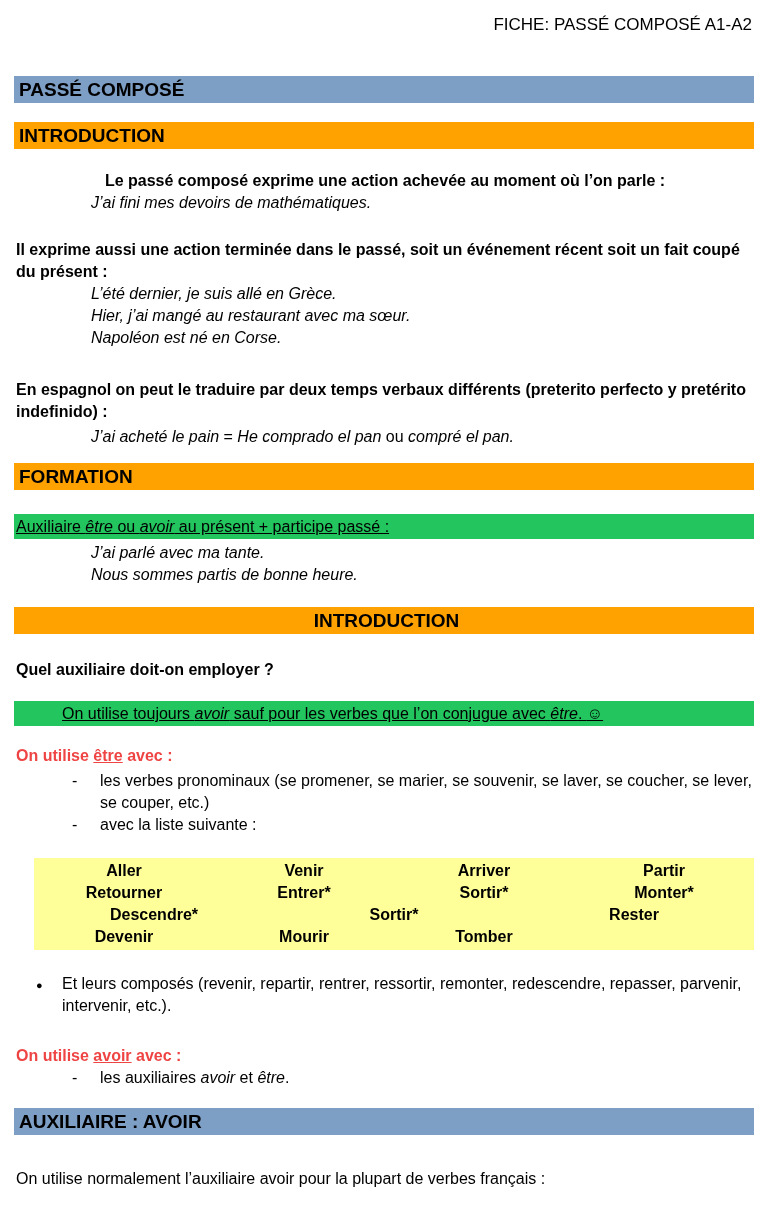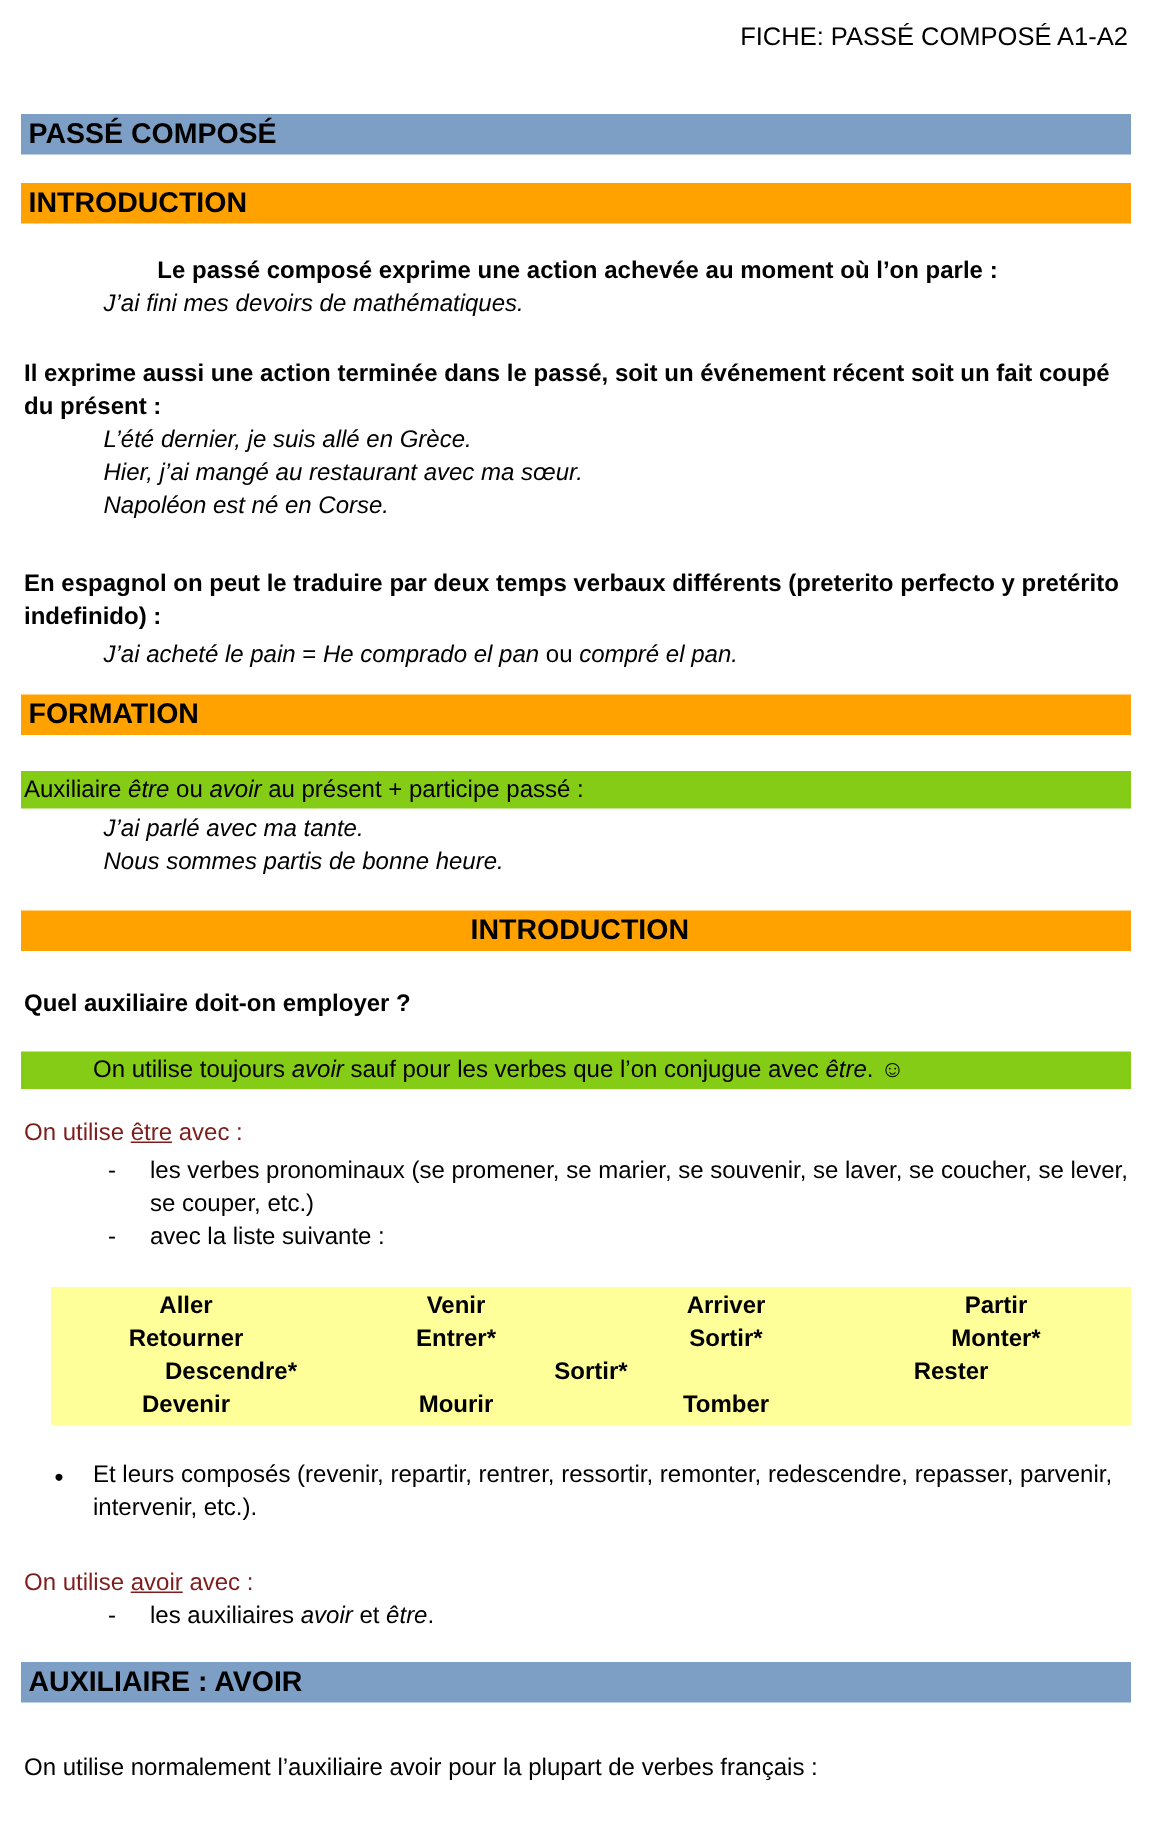--- a/index.html
+++ b/index.html
@@ -8,26 +8,26 @@
     font-family:"Liberation Sans","DejaVu Sans",sans-serif;
     font-size:16px;line-height:22px;
   }
   .page{padding:14px 14px 0 14px;}
   .doc-header{font-weight:normal;font-size:17px;text-align:right;padding-right:2px;margin-bottom:40px;}
   .banner{font-weight:bold;font-size:19px;line-height:27px;height:27px;padding-left:5px;}
   .banner.blue{background:#7d9ec5;}
   .banner.orange{background:#ffa200;}
   p{margin:0;padding-left:2px;}
   .bold{font-weight:bold;}
-  .example{font-style:italic;margin-left:55px;padding-left:0;}
+  .example{font-style:italic;margin-left:77px;padding-left:0;}
   .rm{font-style:normal;}
   .it{font-style:italic;}
-  .hl-blue{background:#84cc16;line-height:25px;padding-left:2px;}
+  .hl-blue{background:#22c55e;line-height:25px;padding-left:2px;text-decoration:underline;}
   .hl-blue.indent{padding-left:48px;}
-  .red-head{color:#7f1d1d;font-weight:normal;}
+  .red-head{color:#ef4444;font-weight:bold;}
   .ul{text-decoration:underline;}
   .dash-item{display:flex;margin-left:58px;}
   .dash-item::before{content:"-";width:28px;flex:none;}
   .bullet-item{display:flex;margin-left:22px;}
   .bullet-item::before{content:"●";width:26px;flex:none;font-size:11px;line-height:22px;padding-top:1px;}
   .bullet-text{flex:1;}
   .verb-table{background:#ffff99;padding:2px 0;margin-left:20px;}
   .vrow{display:flex;}
   .vcell{flex:1;text-align:center;font-weight:bold;line-height:22px;}
   

